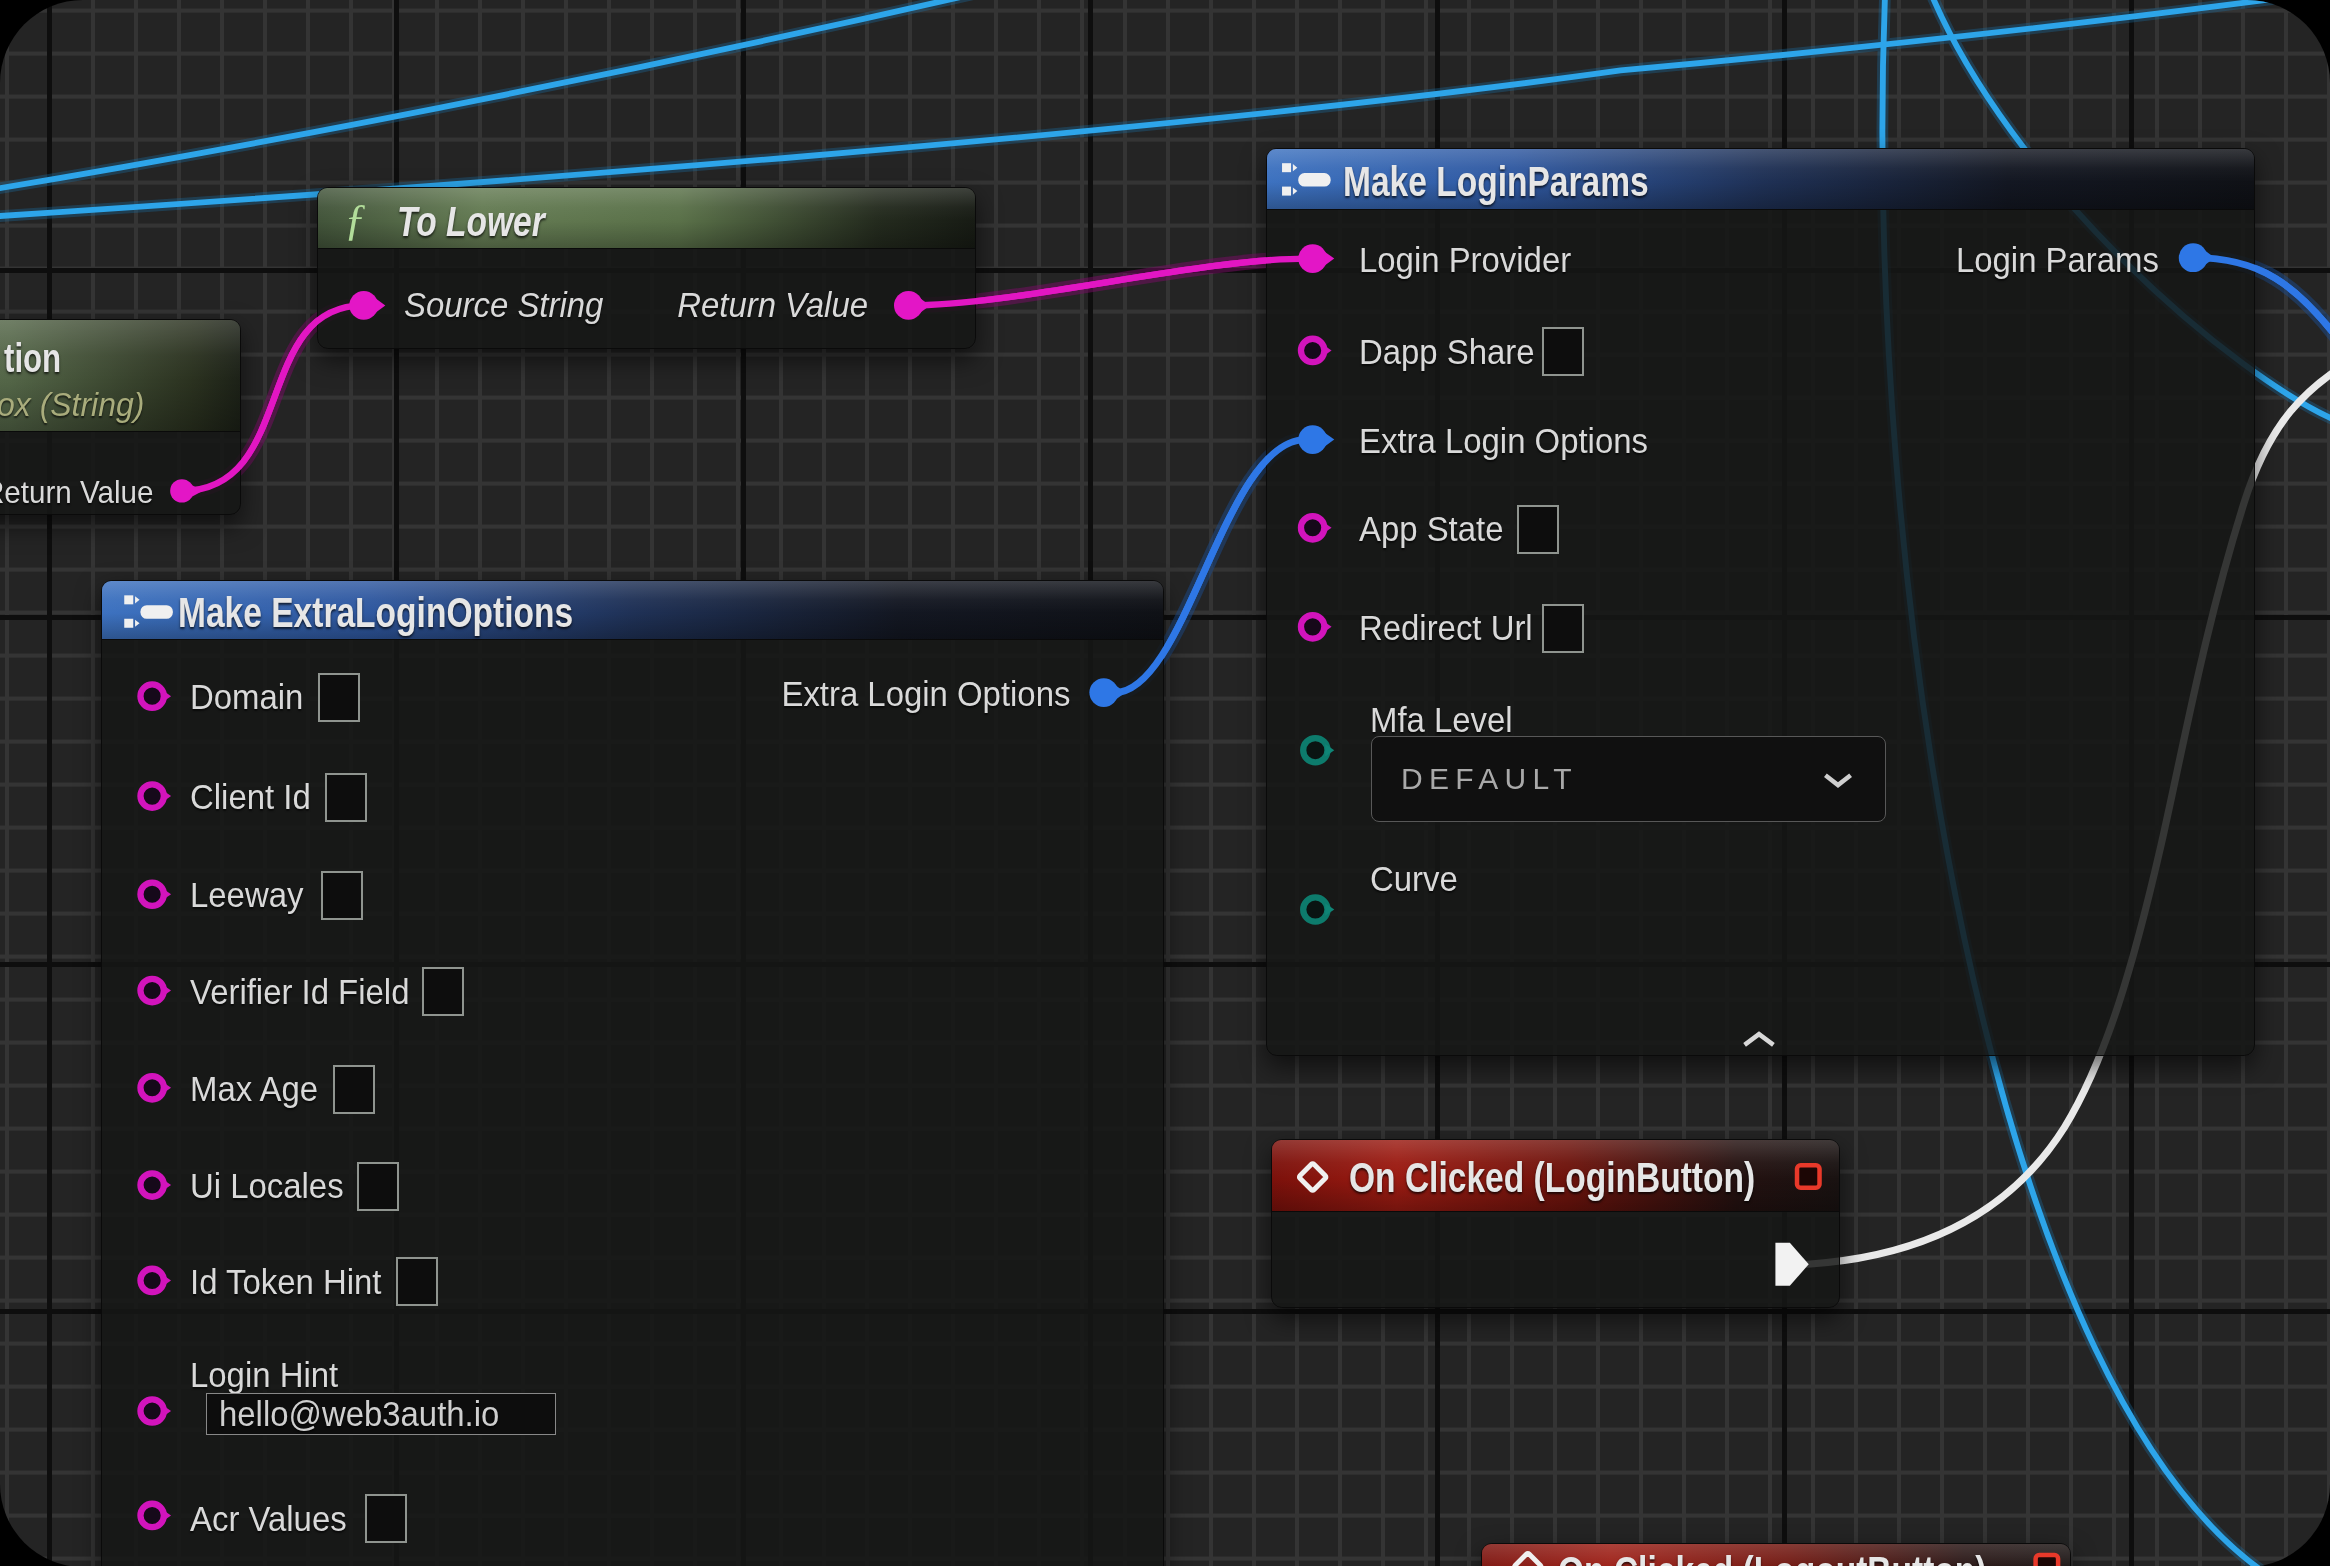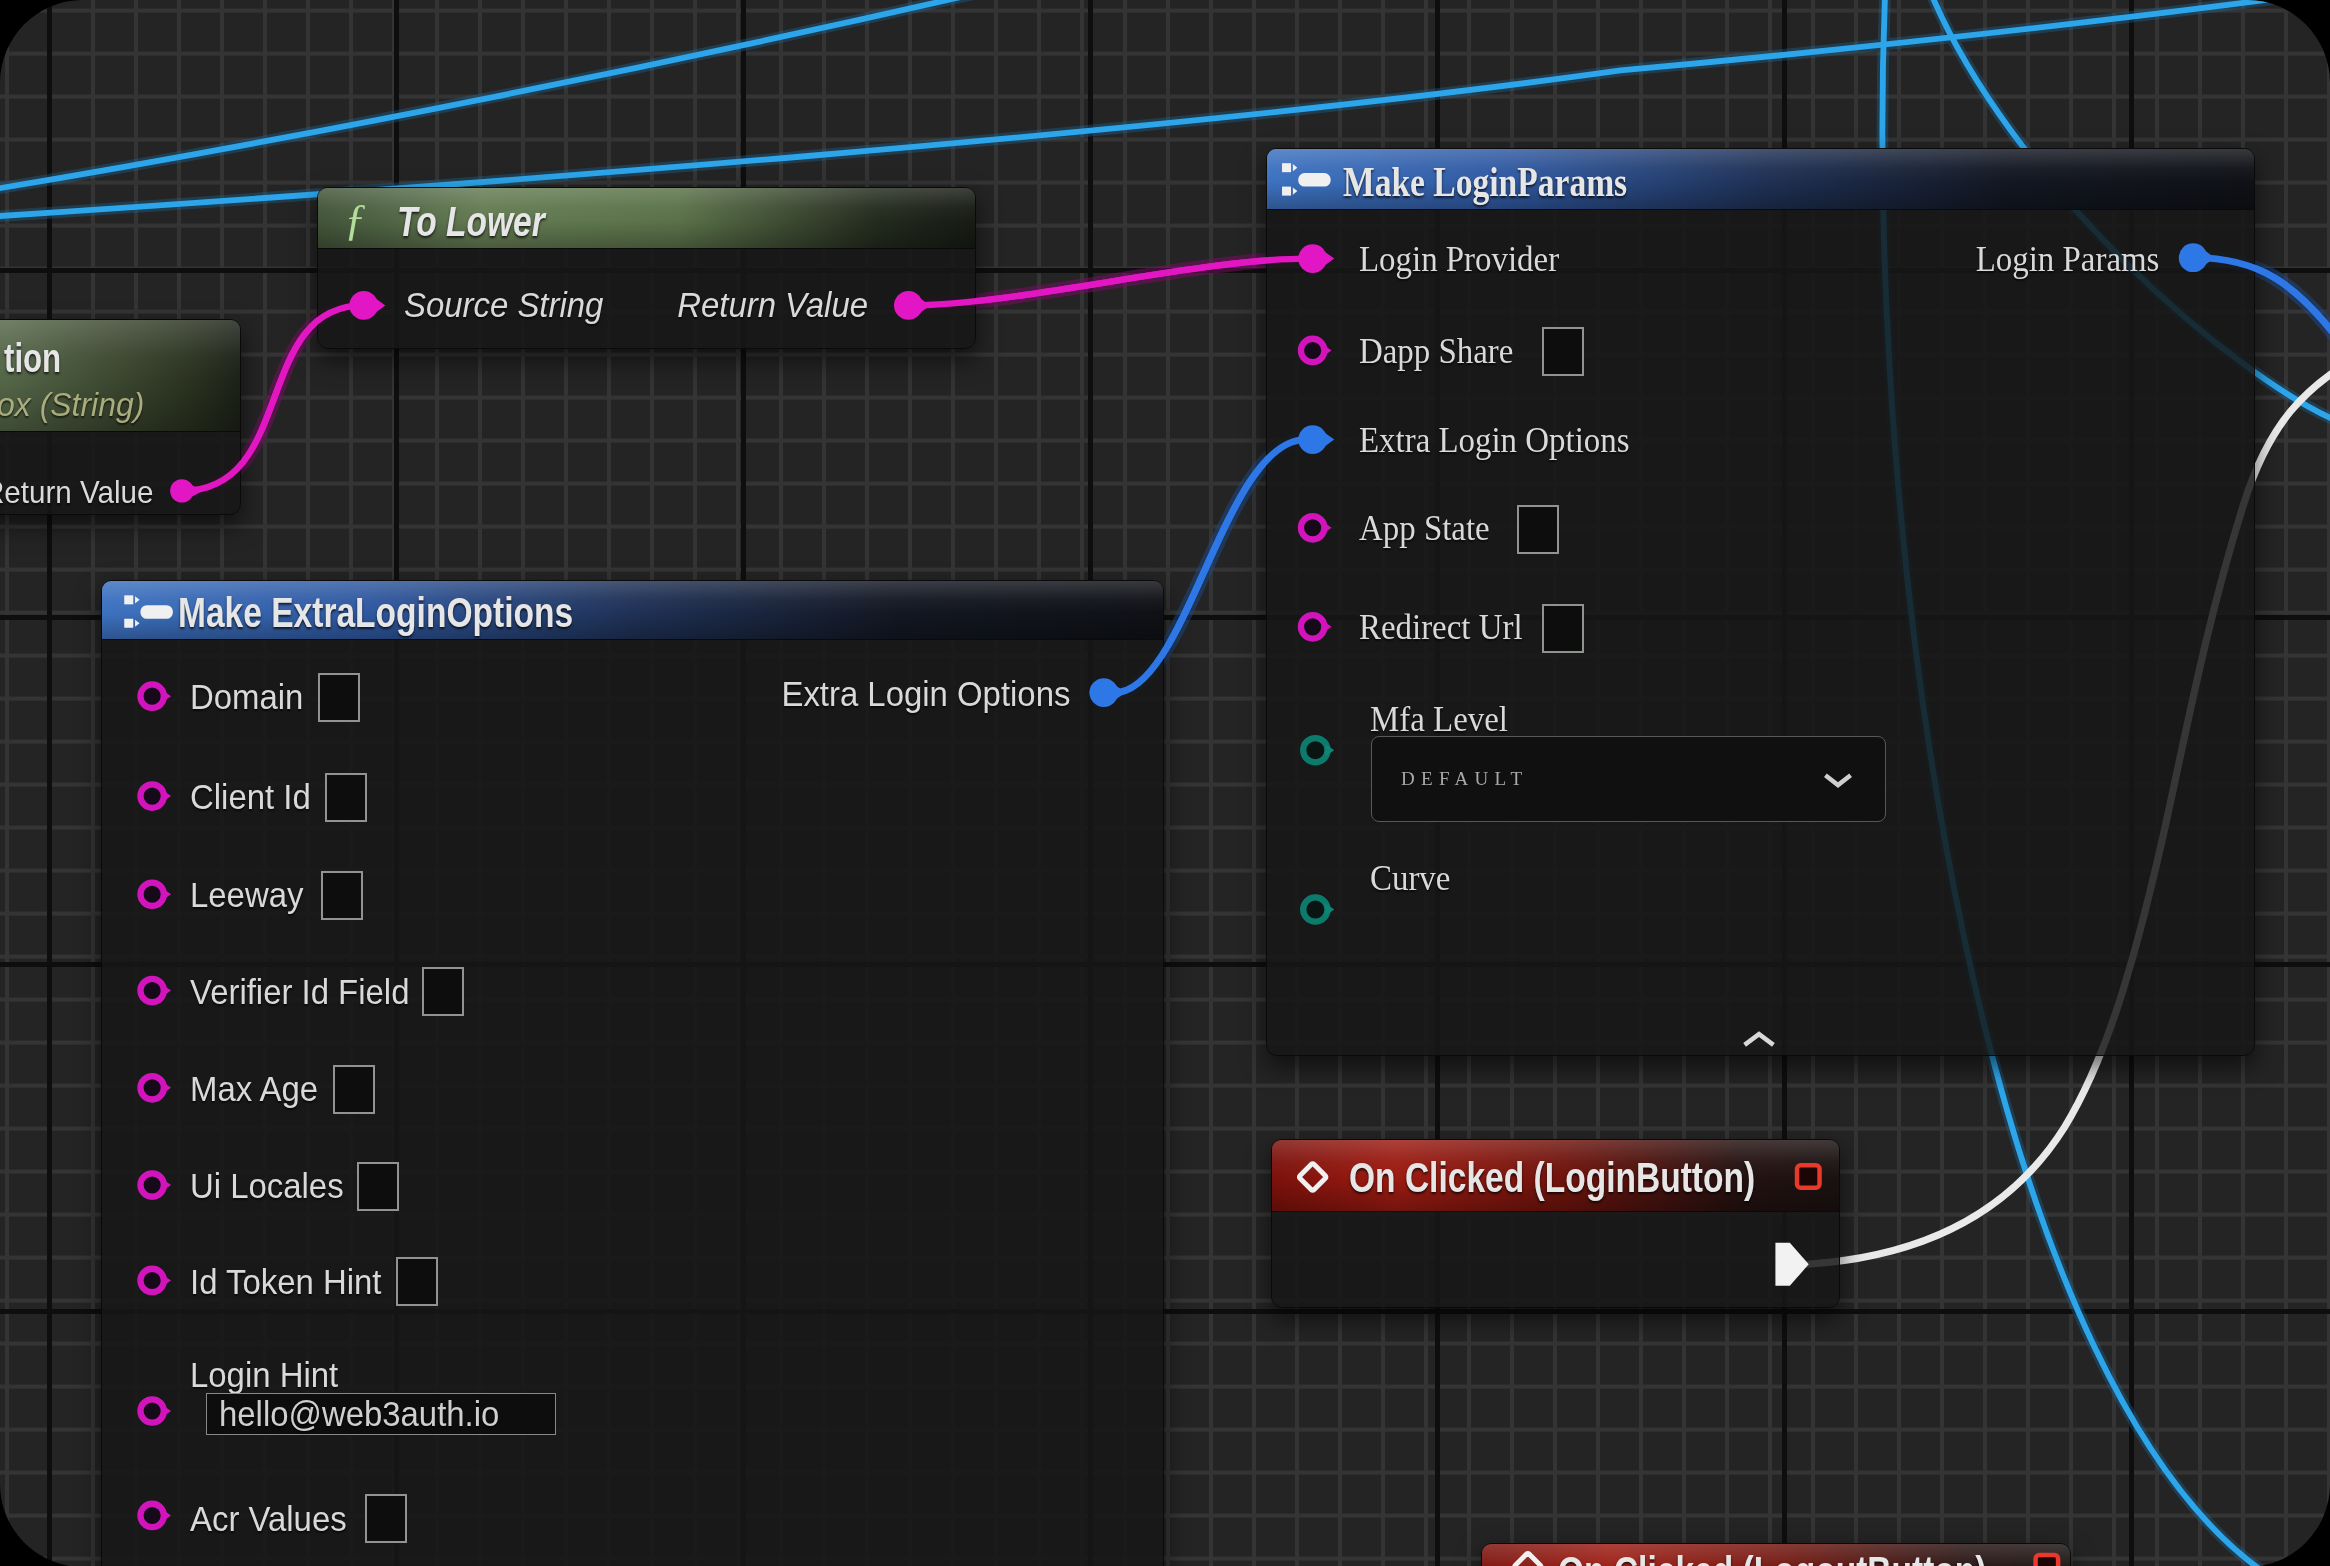--- a/index.html
+++ b/index.html
@@ -20,21 +20,21 @@
  box-shadow:0 10.8px 25px rgba(0,0,0,0.55);}
 .hdr{position:absolute;left:0;top:0;right:0;border-radius:9px 9px 0 0;border-bottom:1.8px solid #0a0a0a;overflow:hidden;}
 .hdr .sheen{position:absolute;left:0;top:0;right:0;bottom:0;
  background:linear-gradient(180deg,rgba(255,255,255,0.17) 0,rgba(255,255,255,0.04) 32%,rgba(0,0,0,0) 55%,rgba(0,0,0,0.26) 100%);}
 .title{position:absolute;font-weight:bold;font-size:43px;color:#e6e6e6;white-space:nowrap;
  text-shadow:0 1.8px 2.7px rgba(0,0,0,0.7);transform:scaleX(0.78);transform-origin:0 50%;}
 .lbl{position:absolute;font-size:35px;color:#d9d9d9;white-space:nowrap;text-shadow:0 1.8px 1.8px rgba(0,0,0,0.6);transform:scaleX(0.94);transform-origin:0 50%;}
 .rlbl{position:absolute;font-size:35px;color:#d9d9d9;white-space:nowrap;text-shadow:0 1.8px 1.8px rgba(0,0,0,0.6);transform:scaleX(0.94);transform-origin:100% 50%;}
 .box{position:absolute;background:#0d0d0d;border:2.7px solid #8f948f;}
 .drop{position:absolute;background:#101010;border:1.8px solid #585858;border-radius:8px;}
-.drop span{position:absolute;left:29px;top:50%;transform:translateY(-50%);font-size:19px;color:#a9a9a9;letter-spacing:6.3px;}
+.drop span{position:absolute;left:29px;top:50%;transform:translateY(-50%);font-size:30px;color:#a9a9a9;letter-spacing:6.3px;}
 #pins{z-index:3;}
 </style>
 </head>
 <body>
 <div id="canvas">
 <svg id="wires" width="2330" height="1567" viewBox="0 0 2588 1740" fill="none">
 
   <g stroke="#1b6fa5" stroke-width="13" opacity="0.34" stroke-linecap="round">
     <path d="M-20,212 C350,151 760,67 1095,-10"></path>
     <path d="M-20,241 C500,207 1300,148 1800,78 C2150,46 2400,16 2620,-14"></path>
@@ -107,21 +107,21 @@
   <div class="lbl" style="left:88px;top:681px;">Id Token Hint</div>
   <div class="box" style="left:294px;top:676px;width:42px;height:49px;"></div>
   <div class="lbl" style="left:88px;top:774px;">Login Hint</div>
   <div class="box" style="left:104px;top:812px;width:350px;height:42px;border-width:1.8px;border-color:#888;"></div>
   <div class="lbl" style="left:117px;top:813px;font-size:35px;color:#cfcfcf;">hello@web3auth.io</div>
   <div class="lbl" style="left:88px;top:918px;">Acr Values</div>
   <div class="box" style="left:263px;top:913px;width:42px;height:49px;"></div>
   <div class="rlbl" style="right:93px;top:93px;">Extra Login Options</div>
 </div>
 
-<div class="node" style="left:1266px;top:148px;width:989px;height:908px;font-family:Liberation Serif, serif;">
+<div class="node" style="left:1266px;top:148px;width:989px;height:908px;">
   <div class="hdr" style="height:61px;background:linear-gradient(90deg,#3d72c0 0%,#2f58a0 25%,#1f3156 50%,#131722 75%,#0f1116 100%);">
         <div class="sheen"></div>
       </div>
   <div class="title" style="left:76px;top:8px;">Make LoginParams</div>
   <div class="lbl" style="left:92px;top:91px;">Login Provider</div>
   <div class="lbl" style="left:92px;top:183px;">Dapp Share</div>
   <div class="box" style="left:275px;top:178px;width:42px;height:49px;"></div>
   <div class="lbl" style="left:92px;top:272px;">Extra Login Options</div>
   <div class="lbl" style="left:92px;top:360px;">App State</div>
   <div class="box" style="left:250px;top:356px;width:42px;height:49px;"></div>

